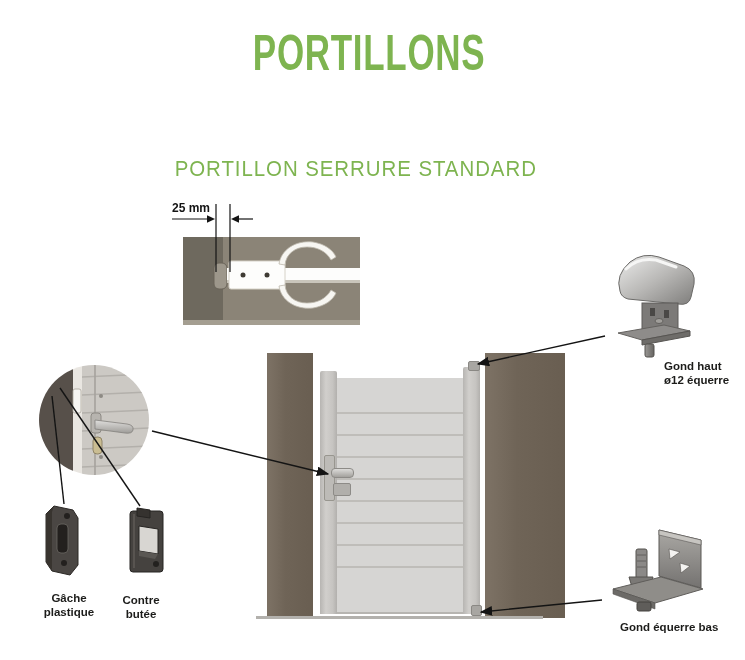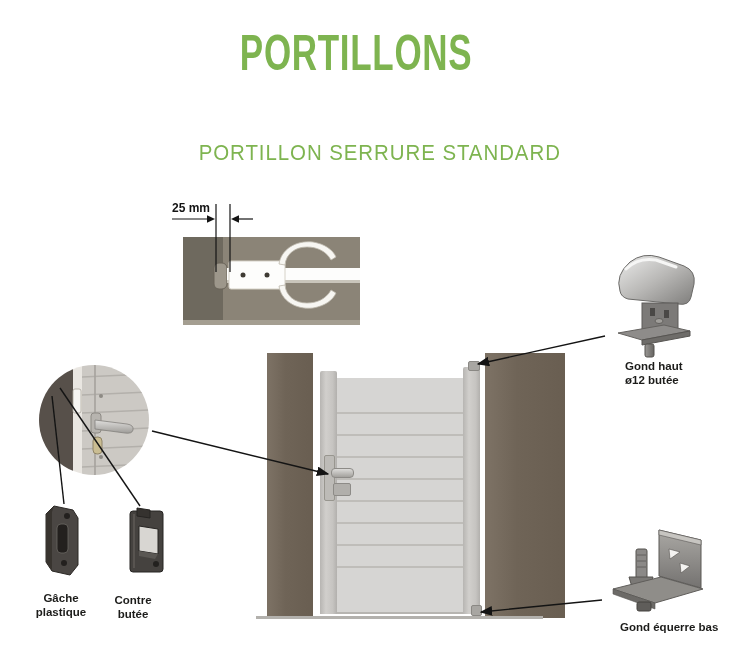--- a/index.html
+++ b/index.html
@@ -4,29 +4,29 @@
 <style>
   html,body{margin:0;padding:0;background:#ffffff;}
   .page{
     position:relative;width:745px;height:660px;background:#ffffff;
     font-family:"Liberation Sans",sans-serif;overflow:hidden;
   }
   .abs{position:absolute;}
   
   .h-wrap{left:0;width:712px;text-align:center;}
   .h-inner{display:inline-block;white-space:nowrap;}
-  .title{top:24px;}
+  .title{top:24px;padding-left:13px;}
   .title .h-inner{font-size:50px;font-weight:bold;color:#7EB450;transform:scaleX(.70);letter-spacing:1px;}
   .subtitle{top:84px;}
   .subtitle .h-inner{font-size:27px;font-weight:500;color:#3C3C3B;transform:scaleX(.95);letter-spacing:.5px;}
-  .section{top:140px;padding-left:24px;}
+  .section{top:156px;}
   .section .h-inner{font-size:22px;font-weight:500;color:#7EB450;transform:scaleX(.93);letter-spacing:1px;}
   
   .lbl{font-size:11.5px;line-height:13.5px;font-weight:600;color:#1C1C1A;}
-  .lbl.center{text-align:center;}
+  .lbl.center{text-align:center;margin-left:8px;}
   .dim-label{left:172px;top:201px;font-size:12px;font-weight:600;color:#141414;}
   
   .post{background:linear-gradient(90deg,#7b7063 0%,#7b7063 7%,#6F6457 40%,#695e51 100%);}
   .post-left{left:267px;top:353px;width:46px;height:265px;}
   .post-right{left:485px;top:353px;width:80px;height:265px;}
   .stile{background:linear-gradient(90deg,#b7b5b2 0%,#d1cfcc 35%,#c6c4c1 75%,#b2b0ad 100%);border-radius:2px 2px 0 0;}
   .stile-left{left:320px;top:371px;width:17px;height:243px;}
   .stile-right{left:463px;top:367px;width:17px;height:247px;}
   .panel{left:337px;top:378px;width:126px;height:234px;background:#d6d5d3;border-bottom:2px solid #b7b5b1;}
   .slats{position:absolute;left:0;right:0;top:14px;bottom:26px;
@@ -132,23 +132,23 @@
     <path d="M8,44 Q3,28 18,15 Q31,5 47,10 L72,19 Q84,24 82,37 L79,50 Q77,59 66,57 L16,52 Q9,50 8,44 Z" fill="url(#cap-g)" stroke="#6b6a68" stroke-width="1"></path>
     <path d="M14,22 Q26,10 44,13 L64,20" fill="none" stroke="#f6f6f5" stroke-width="3" stroke-linecap="round"></path>
     <rect x="30" y="56" width="36" height="26" fill="#7c7a78" stroke="#5d5b59"></rect>
     <rect x="38" y="61" width="5" height="8" fill="#4a4846"></rect>
     <rect x="52" y="63" width="5" height="8" fill="#4a4846"></rect>
     <ellipse cx="47" cy="74" rx="4" ry="2.5" fill="#a09e9a" stroke="#64625f"></ellipse>
     <path d="M6,86 L52,78 L78,84 L30,93 Z" fill="#8e8c8a" stroke="#64625f"></path>
     <path d="M30,93 L78,84 L78,89 L30,98 Z" fill="#6e6c69" stroke="#575552"></path>
     <rect x="33" y="97" width="9" height="13" rx="2" fill="url(#pin-g)" stroke="#55534f"></rect>
   </svg>
-  <div class="abs lbl" style="left:625px;top:360px;width:80px">
+  <div class="abs lbl" style="left:664px;top:360px;width:80px">
     <div>Gond haut</div>
-    <div>ø12 butée</div>
+    <div>ø12 équerre</div>
   </div>
 
   <svg class="abs artwork" style="left:607px;top:525px" width="103" height="95" viewBox="0 0 103 95">
     <defs>
       <linearGradient id="plate-g" x1="0" y1="0" x2="0" y2="1">
         <stop offset="0" stop-color="#aaa8a4"></stop>
           <stop offset="1" stop-color="#747270"></stop>
       </linearGradient>
     </defs>
     <path d="M52,5 L94,15 L94,63 L52,51 Z" fill="url(#plate-g)" stroke="#5a5855"></path>

